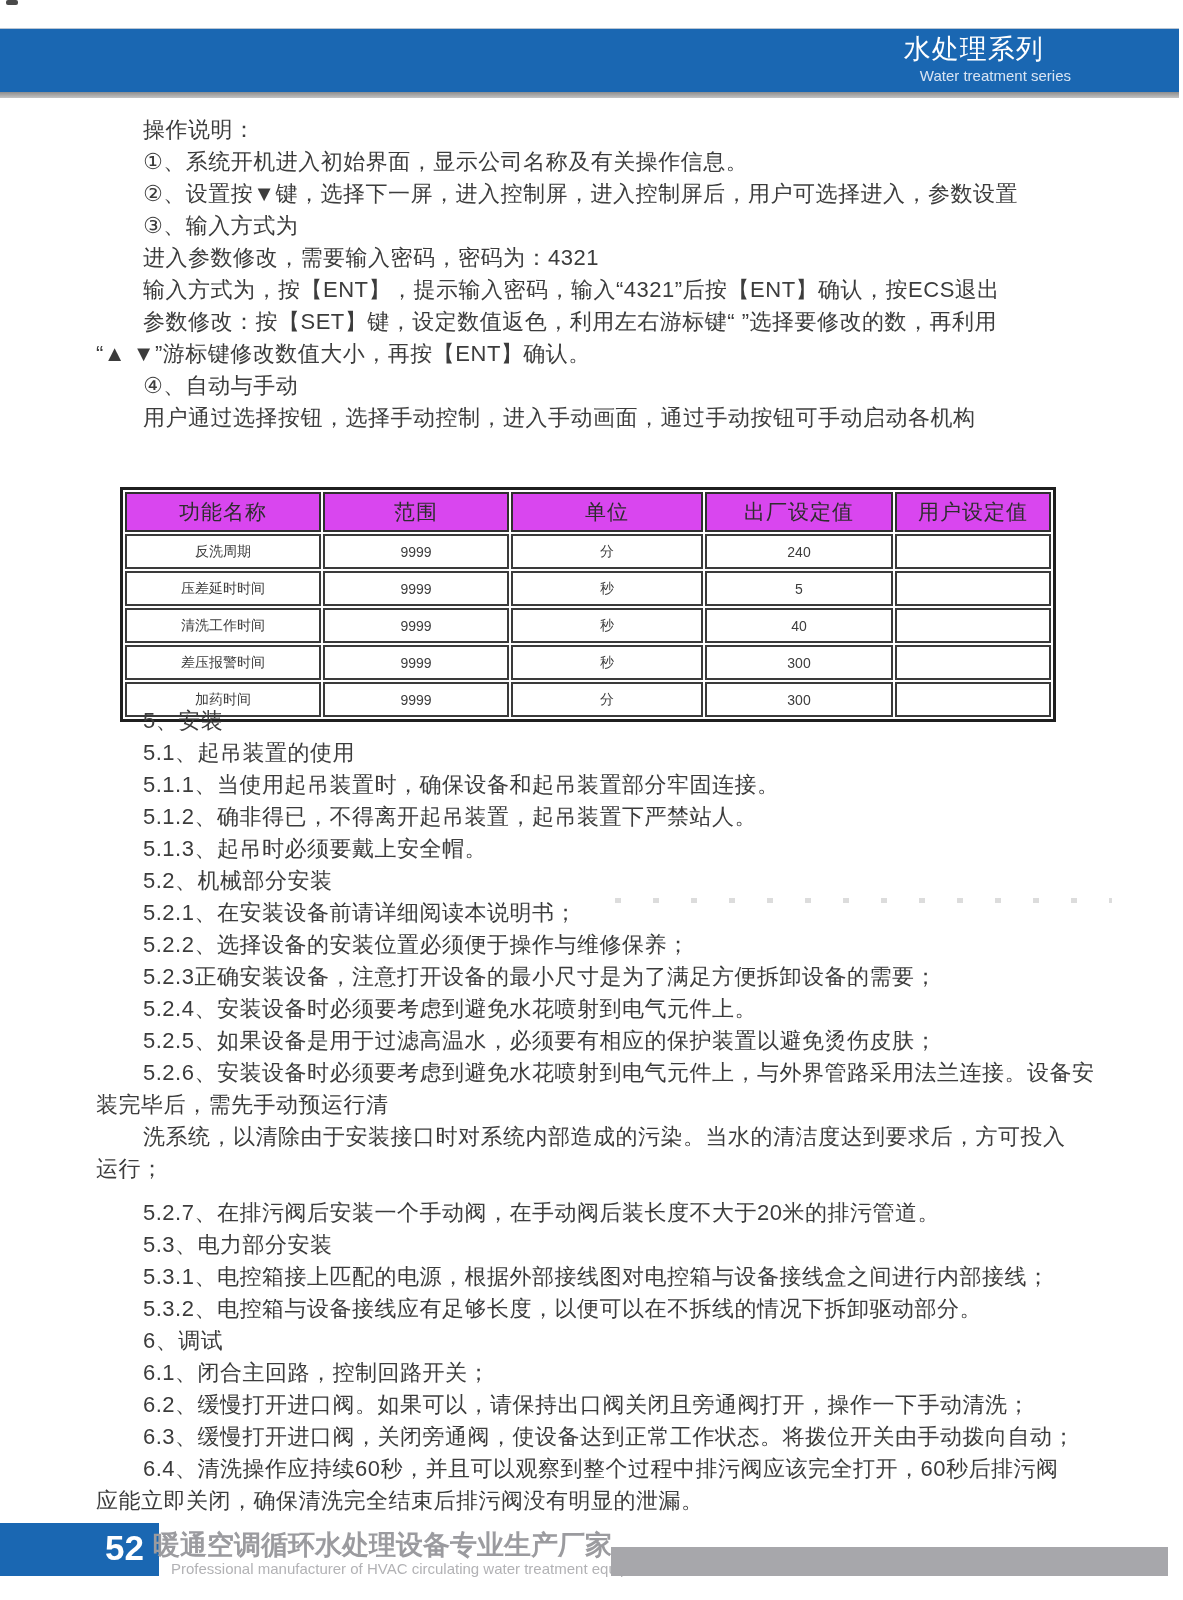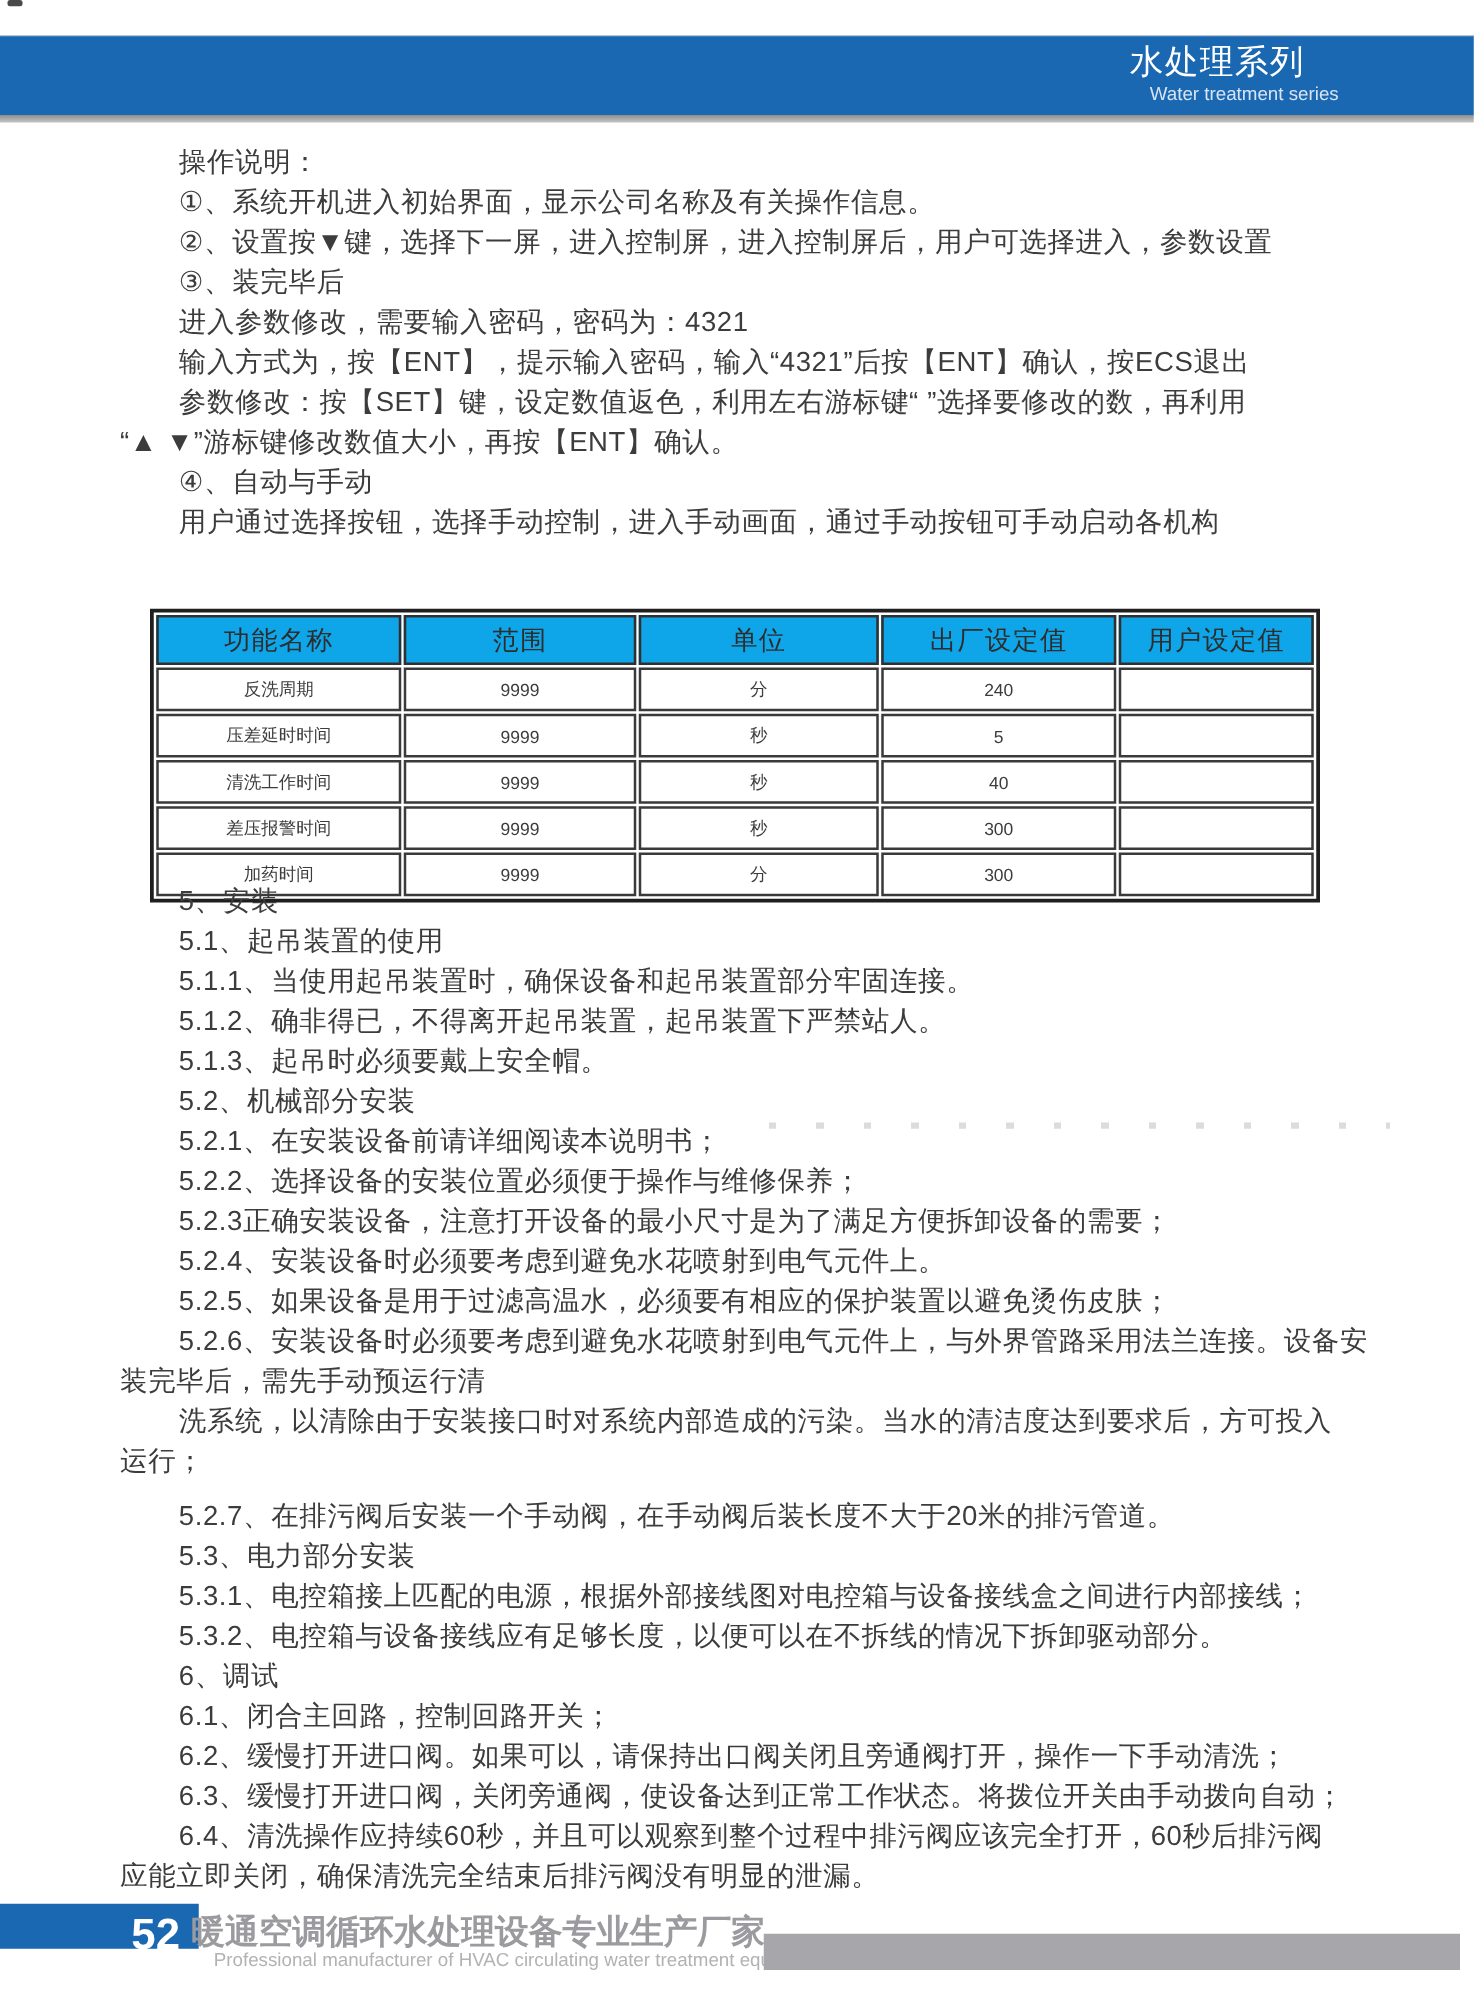--- a/index.html
+++ b/index.html
@@ -20,29 +20,29 @@
   .block{position:absolute;left:96px;font-size:22px;line-height:32px;color:#3c3c3c;
          white-space:nowrap;letter-spacing:0.5px;}
   .block1{top:114px;}
   .block2{top:705px;}
   .line[data-indent="1"]{padding-left:47px;}
   .line[data-gap="1"]{margin-top:12px;}
 
   
   .ptable{position:absolute;left:120px;top:487px;width:934px;table-layout:fixed;
           border-collapse:separate;border-spacing:2px;border:3px solid #1f1f1f;background:#fff;}
-  .ptable th{background:#0ea5e9;border:2px solid #303030;font-size:21px;font-weight:normal;
+  .ptable th{background:#d946ef;border:2px solid #303030;font-size:21px;font-weight:normal;
              height:34px;color:#2d2d2d;text-align:center;letter-spacing:1px;}
   .ptable td{border:2px solid #3a3a3a;font-size:14px;text-align:center;height:29px;color:#3c3c3c;}
 
   .faded-marks{position:absolute;left:615px;top:898px;width:497px;height:5px;opacity:.85;
      background:repeating-linear-gradient(90deg,#d6d6d6 0 6px,transparent 6px 38px);}
 
   
-  .page-badge{position:absolute;left:0;top:1523px;width:159px;height:36px;background:#1a67b2;
+  .page-badge{position:absolute;left:0;top:1523px;width:159px;height:53px;background:#1a67b2;
               color:#ffffff;font-size:35px;font-weight:bold;text-align:right;line-height:50px;
               padding-right:15px;box-sizing:border-box;}
   .f-cn{position:absolute;left:153px;top:1527px;font-size:27px;font-weight:bold;color:#9b9b9f;}
   .f-en{position:absolute;left:171px;top:1560px;font-size:15px;color:#b2b2b5;}
   .f-bar{position:absolute;left:611px;top:1547px;width:557px;height:29px;background:#a7a7ab;}
 </style>
 </head>
 <body>
 
 <div class="page">
@@ -54,21 +54,21 @@
       <div class="t-cn">水处理系列</div>
       <div class="t-en">Water treatment series</div>
     </div>
   </div>
   <div class="topbar-shadow"></div>
 
   <div class="block block1">
       <div class="line" data-indent="1">操作说明：</div>
       <div class="line" data-indent="1">①、系统开机进入初始界面，显示公司名称及有关操作信息。</div>
       <div class="line" data-indent="1">②、设置按▼键，选择下一屏，进入控制屏，进入控制屏后，用户可选择进入，参数设置</div>
-      <div class="line" data-indent="1">③、装完毕后</div>
+      <div class="line" data-indent="1">③、输入方式为</div>
       <div class="line" data-indent="1">进入参数修改，需要输入密码，密码为：4321</div>
       <div class="line" data-indent="1">输入方式为，按【ENT】，提示输入密码，输入“4321”后按【ENT】确认，按ECS退出</div>
       <div class="line" data-indent="1">参数修改：按【SET】键，设定数值返色，利用左右游标键“ ”选择要修改的数，再利用</div>
       <div class="line" data-indent="0">“▲ ▼”游标键修改数值大小，再按【ENT】确认。</div>
       <div class="line" data-indent="1">④、自动与手动</div>
       <div class="line" data-indent="1">用户通过选择按钮，选择手动控制，进入手动画面，通过手动按钮可手动启动各机构</div>
     </div>
 
   <table class="ptable">
     <colgroup>

